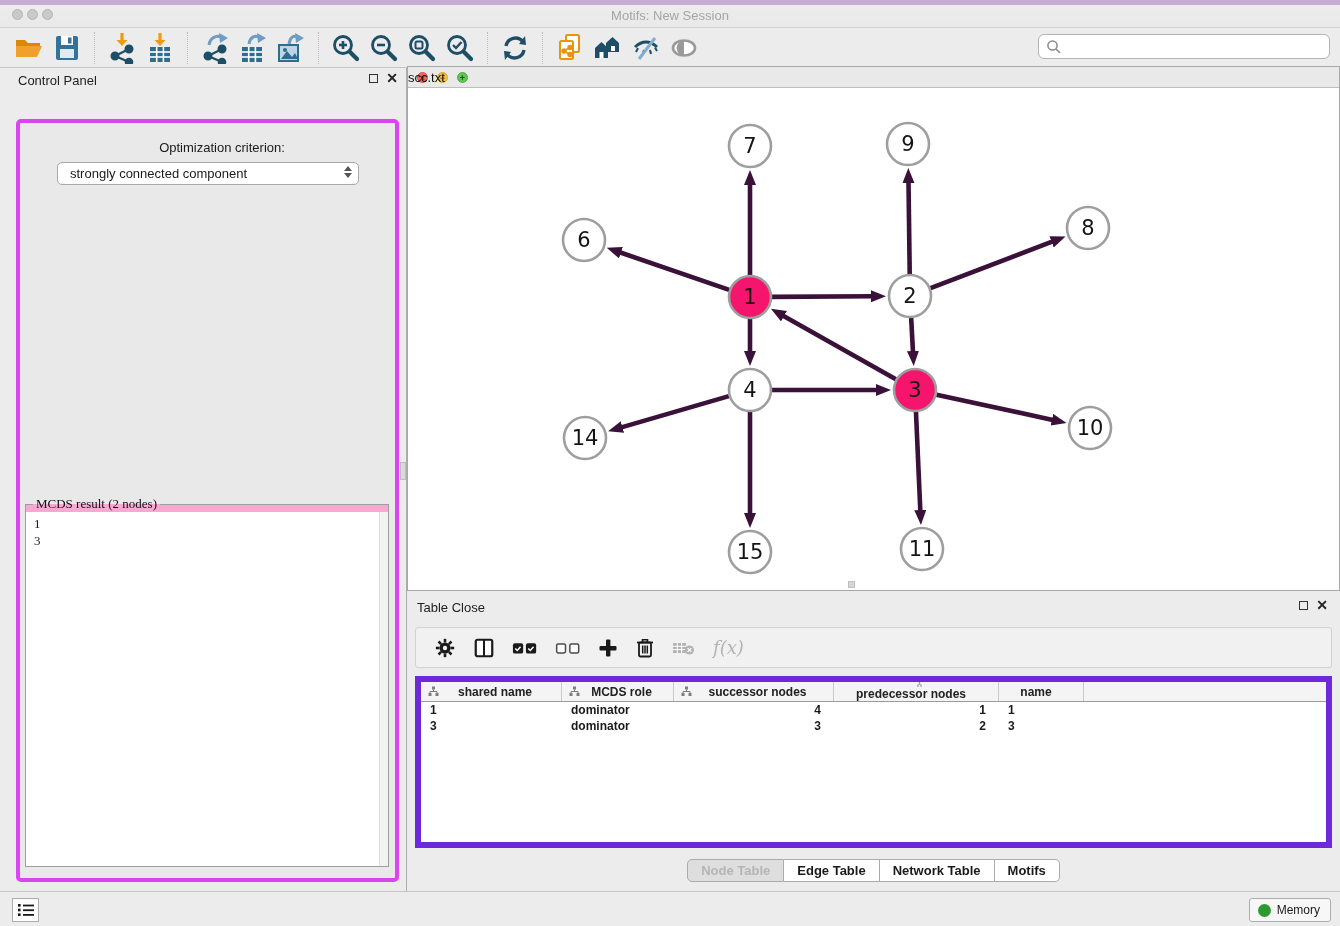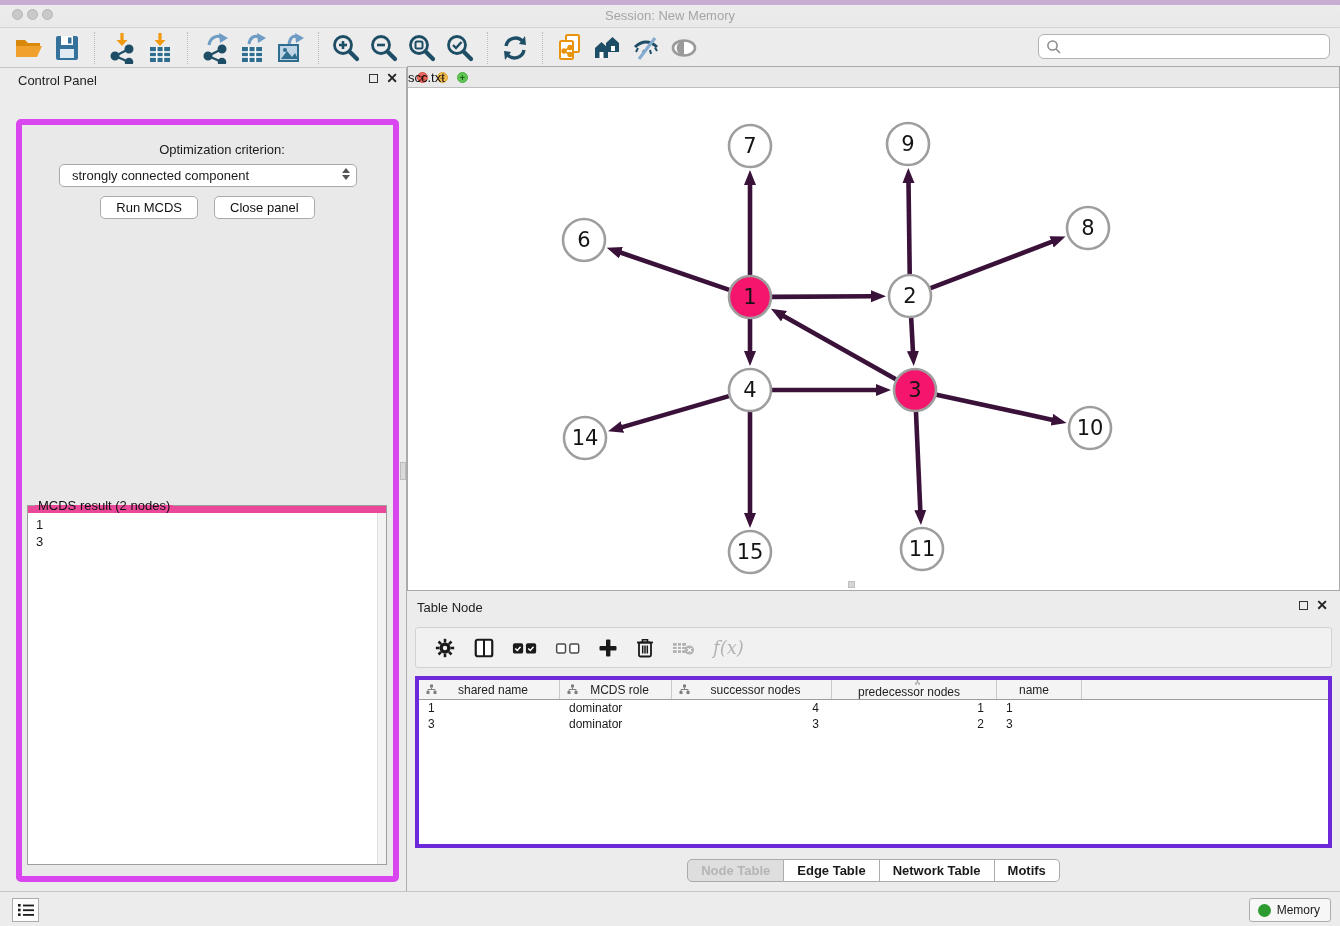--- a/index.html
+++ b/index.html
@@ -34,34 +34,34 @@
   .win-mini-btns { position:absolute; right:10px; top:5px; display:flex; gap:8px; align-items:center; }
   .float-box { width:9px; height:9px; border:1.6px solid #333; display:inline-block; }
   .close-x { font-size:14px; font-weight:bold; color:#222; line-height:10px; }
   .cp-tabs { display:flex; justify-content:center; margin-top:5px; }
   .cp-tab { border:1px solid #ABABAB; border-left:none; background:#fff; padding:3px 14px;
     font-size:13px; font-weight:bold; color:#1A1A1A; }
   .cp-tab:first-child { border-left:1px solid #ABABAB; border-radius:5px 0 0 5px; }
   .cp-tab:last-child { border-radius:0 5px 5px 0; }
   .cp-tab.active { background:#E3E3E3; color:#BCBCBC; }
   .cp-body { position:absolute; left:8px; right:9px; top:51px; bottom:9px;
-    background:#E9E9E9; border:6px solid #d946ef; border-radius:5px;padding-left:29px; }
+    background:#E9E9E9; border:4px solid #d946ef; border-radius:5px;padding-left:29px; }
   .opt-label { text-align:center; margin-top:17px; font-size:13px; }
   .dropdown { position:absolute; left:37px; right:36px; top:39px; height:23px; background:#fff;
     border:1px solid #A9A9A9; border-radius:5px; display:flex; align-items:center;
     padding-left:12px; font-size:13px; }
   .dd-arrows { position:absolute; right:6px; top:3px; display:flex; flex-direction:column; gap:2px; }
   .dd-arrows i { width:0; height:0; border-left:4px solid transparent; border-right:4px solid transparent; }
   .dd-up { border-bottom:5px solid #555; }
   .dd-down { border-top:5px solid #555; }
   .btn { background:#fff; border:1px solid #ABABAB; border-radius:5px; padding:3px 15px;
     font-size:13px; font-family:"Liberation Sans",sans-serif; color:#111; }
   .cp-buttons { position:absolute; top:71px; left:0; width:100%; display:flex; justify-content:center; gap:16px; }
   .result-fieldset { position:absolute; left:5px; right:6px; top:373px; bottom:11px;
-    border:1px solid #9E9E9E; background:#ec4899; }
+    border:1px solid #9E9E9E; background:#f9a8d4;font-family:Liberation Serif, serif; }
   .result-fieldset legend { font-size:13px; margin-left:7px; padding:0 3px; background:transparent; color:#111; }
   .result-body { position:absolute; inset:0; background:#fff; padding:3px 0 0 8px;
     font-size:13px; line-height:17px; }
   .result-scroll { position:absolute; right:0; top:0; bottom:0; width:9px; background:#F3F3F3;
     border-left:1px solid #E0E0E0; }
   
   .vsplit { position:absolute; left:400px; top:68px; width:7px; height:823px; background:#ECECEC;
     border-right:1px solid #ADADAD; }
   .vsplit .grip { position:absolute; left:0px; top:394px; width:6px; height:18px;
     background:#D9D9D9; border:1px solid #BDBDBD; }
@@ -78,21 +78,21 @@
   .net-canvas { position:absolute; left:0; top:21px; width:931px; height:502px; background:#fff; }
   .canvas-grip { position:absolute; left:440px; bottom:2px; width:7px; height:7px;
     background:#D6D6D6; border:1px solid #C0C0C0; }
   
   .table-panel { position:absolute; left:407px; top:595px; width:933px; height:296px; background:#ECECEC; }
   .tp-toolbar { position:absolute; left:8px; right:8px; top:32px; height:41px; background:#F1F1F1;
     border:1px solid #D2D2D2; border-radius:3px; display:flex; align-items:center; gap:17px; padding-left:18px; }
   .tp-icon { display:flex; align-items:center; justify-content:center; }
   .fx-label { font-family:"DejaVu Serif", serif; font-style:italic; color:#B3B3B3; font-size:18px; }
   .data-table { position:absolute; left:8px; right:8px; top:81px; bottom:43px; background:#fff;
-    border:4px solid #6d28d9; overflow:hidden; }
+    border:6px solid #6d28d9; overflow:hidden;font-weight:bold; }
   .thead { display:flex; height:20px; border-bottom:1px solid #9C9C9C; background:#F4F4F4; }
   .th { display:flex; align-items:center; border-right:1px solid #C9C9C9; font-size:12px; color:#222;
     position:relative; }
   .th .sort-ic { margin-left:7px; }
   .th .th-label { flex:1; text-align:center; padding-right:10px; }
   .trow { display:flex; height:16px; align-items:center; font-size:12px; }
   .td { overflow:hidden; white-space:nowrap; }
   .tp-tabs { position:absolute; left:0; width:100%; bottom:9px; display:flex; justify-content:center; }
   .tp-tab { border:1px solid #ABABAB; border-left:none; background:#fff; padding:3px 13px;
     font-size:13px; font-weight:bold; color:#1A1A1A; }
@@ -109,21 +109,21 @@
     padding:0 10px 0 8px; font-size:12px;margin-left:37px; }
   .mem-dot { width:13px; height:13px; border-radius:50%; background:#2E9B30; }
 </style>
 </head>
 <body>
 
 <div class="titlebar">
   <span class="traffic" style="left:12px"></span>
   <span class="traffic" style="left:27px"></span>
   <span class="traffic" style="left:42px"></span>
-  <div class="title-text">Session: New Memory</div>
+  <div class="title-text">Motifs: New Session</div>
 </div>
 
 <div class="toolbar">
   <div class="tbtn">
     <svg width="32" height="32" viewBox="0 0 32 32">
       <path d="M3 8 h9 l3 3 h12 v4 H3 z" fill="#D8890B"></path>
       <path d="M3 14 h26 l-5 11 H3 z" fill="#F0A12D"></path>
     </svg>
   </div>
   <div class="tbtn">
@@ -294,24 +294,20 @@
     </span>
   </div>
   <div class="cp-body">
     <div class="opt-label">Optimization criterion:</div>
     <div class="dropdown">
       <span>strongly connected component</span>
       <span class="dd-arrows">
         <i class="dd-up"></i>
           <i class="dd-down"></i>
       </span>
-    </div>
-    <div class="cp-buttons">
-      <button class="btn">Run MCDS</button>
-      <button class="btn">Close panel</button>
     </div>
     <fieldset class="result-fieldset">
       <legend>MCDS result (2 nodes)</legend>
       <div style="position:relative; width:100%; height:100%;">
         <div class="result-body" id="result-body">
             <div>1</div>
             <div>3</div>
           </div>
         <div class="result-scroll"></div>
       </div>
@@ -402,21 +398,21 @@
             <text x="514" y="468" text-anchor="middle" font-size="21" fill="#141414" font-family="&quot;DejaVu Sans&quot;, sans-serif">11</text>
           </g>
         </g>
     </svg>
     <div class="canvas-grip"></div>
   </div>
 </div>
 
 <div class="table-panel">
   <div class="panel-header">
-    <span>Table Node</span>
+    <span>Table Close</span>
     <span class="win-mini-btns" style="right:12px;">
       <span class="float-box"></span>
       <span class="close-x">✕</span>
     </span>
   </div>
   <div class="tp-toolbar">
     <span class="tp-icon">
       <svg width="22" height="22" viewBox="0 0 24 24">
         <g fill="#1A1A1A">
           <circle cx="12" cy="12" r="6"></circle>

